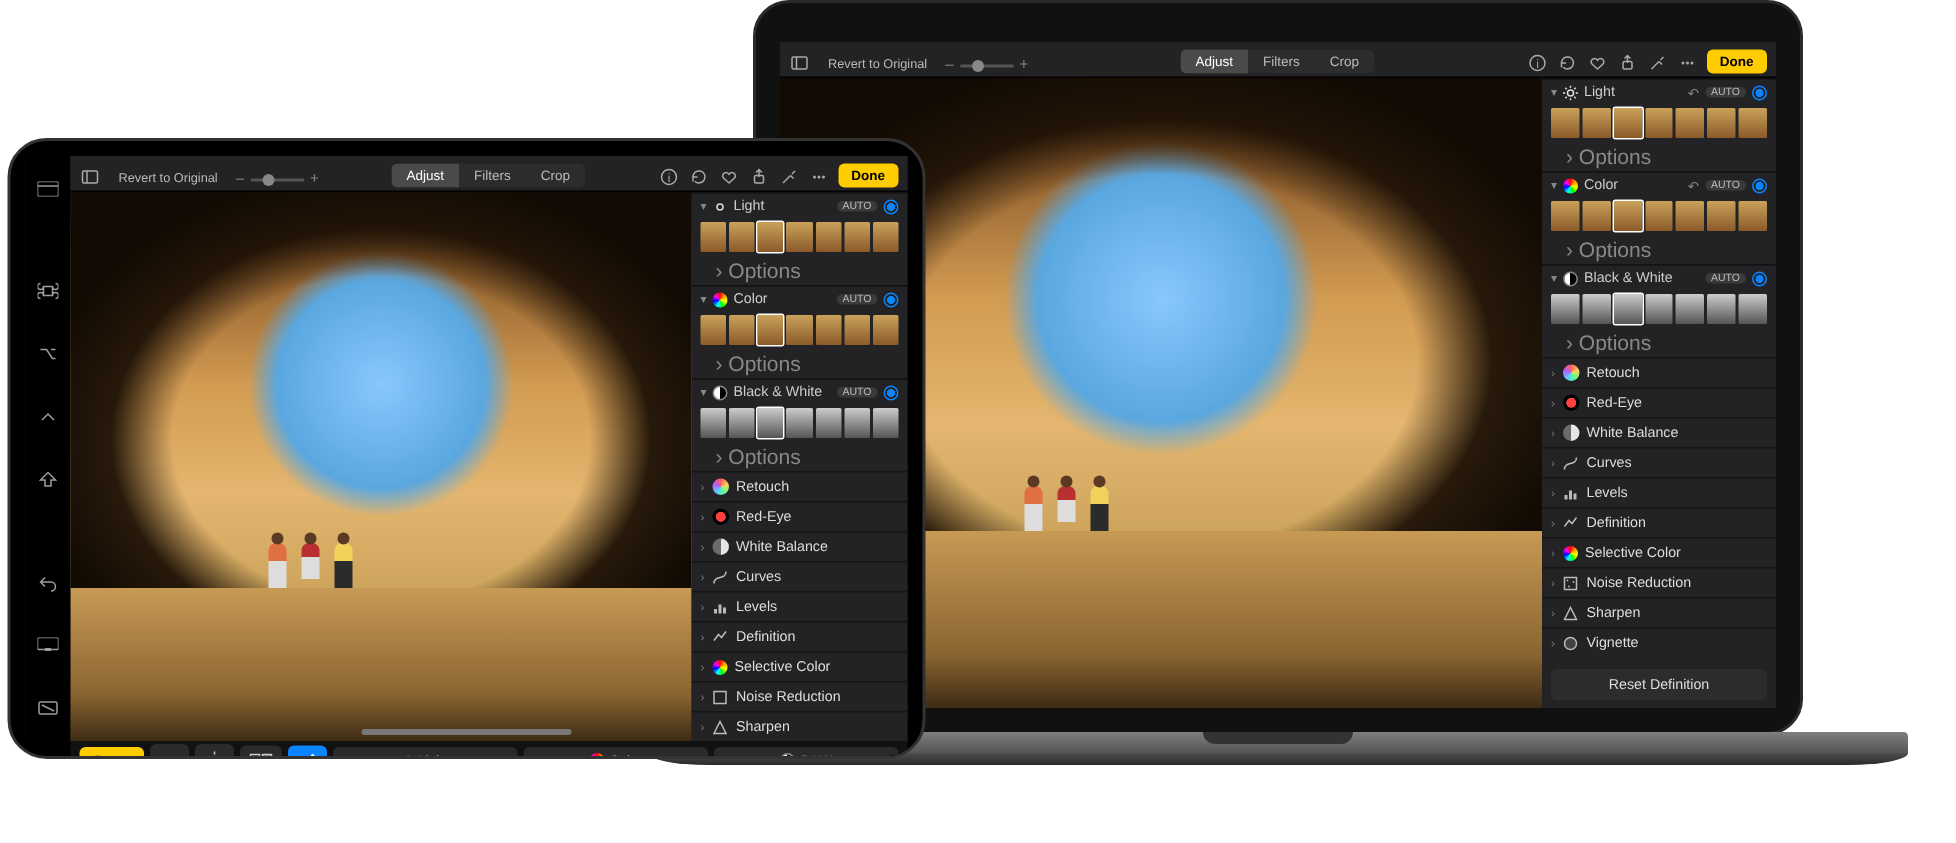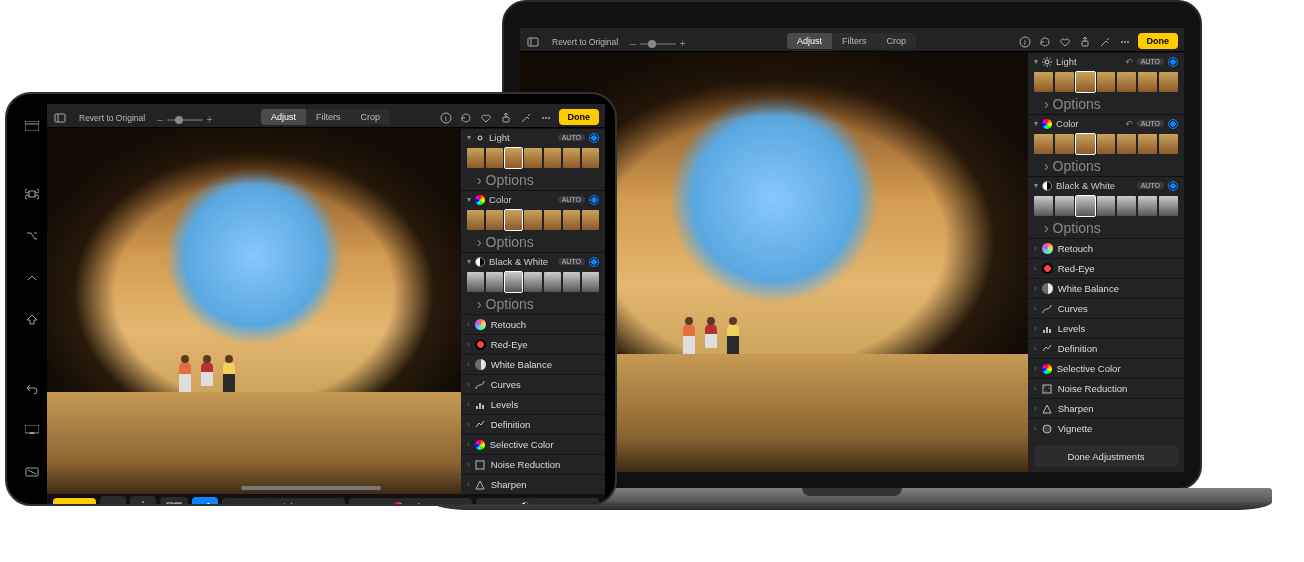--- a/index.html
+++ b/index.html
@@ -559,21 +559,21 @@
                 <span class="chev">›</span>
                 <span class="tool-ic">
                   <svg width="10" height="10" viewBox="0 0 10 10">
                     <circle cx="5" cy="5" r="4" fill="none" stroke="#bbb"></circle>
                     <circle cx="5" cy="5" r="4" fill="#bbb" fill-opacity=".2"></circle>
                   </svg>
                 </span>
                 <span>Vignette</span>
               </div>
 
-            <div class="reset-adj">Done Adjustments</div>
+            <div class="reset-adj">Reset Definition</div>
           </div>
         </div>
       </div>
 
     </div>
   </div>
   <div class="macbook-hinge"></div>
   <div class="macbook-notch"></div>
   <div class="macbook-base"></div>
 </div>

